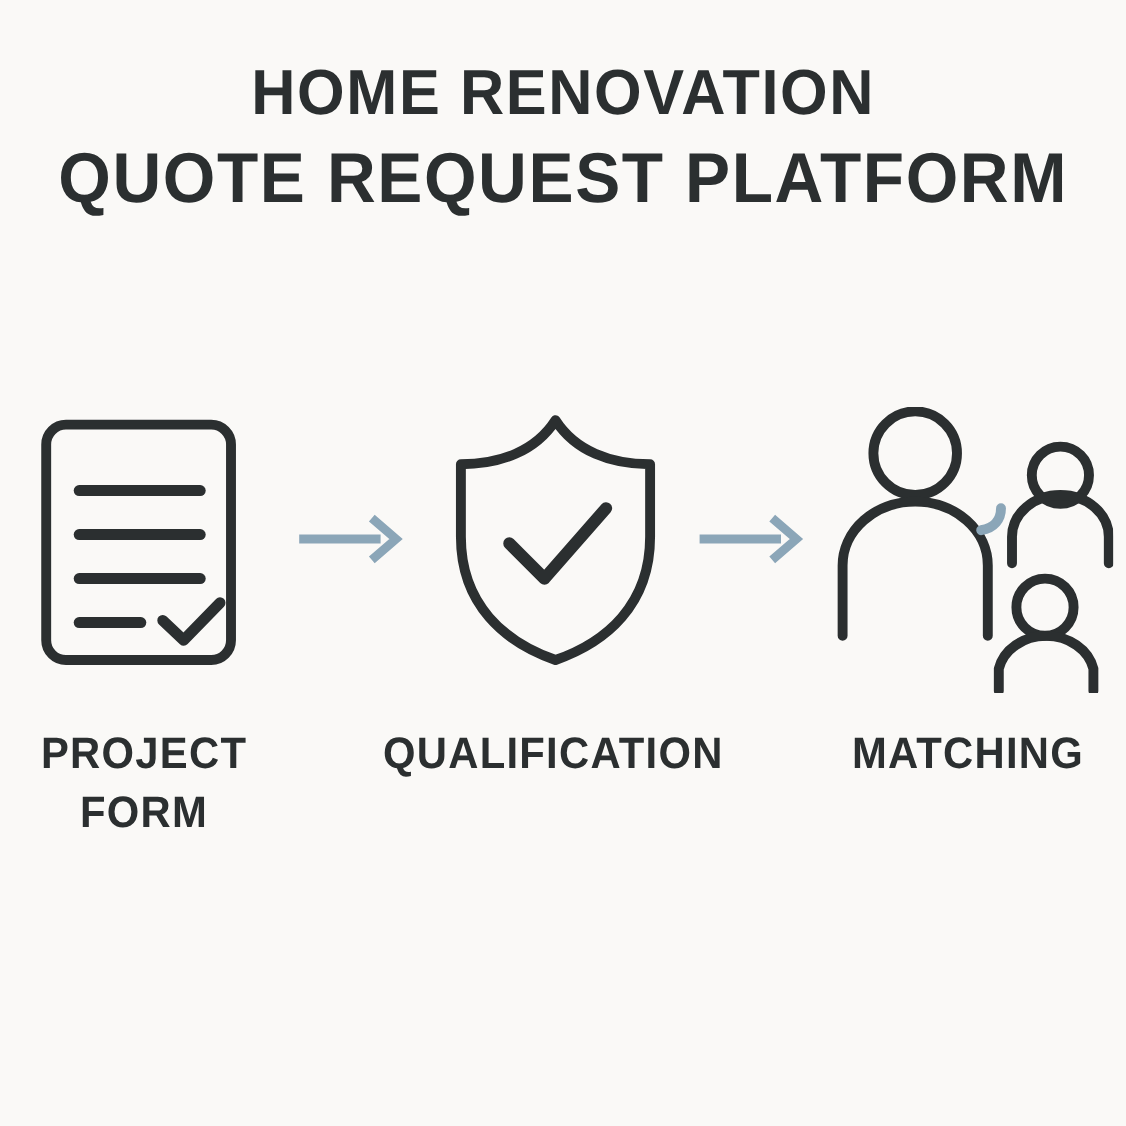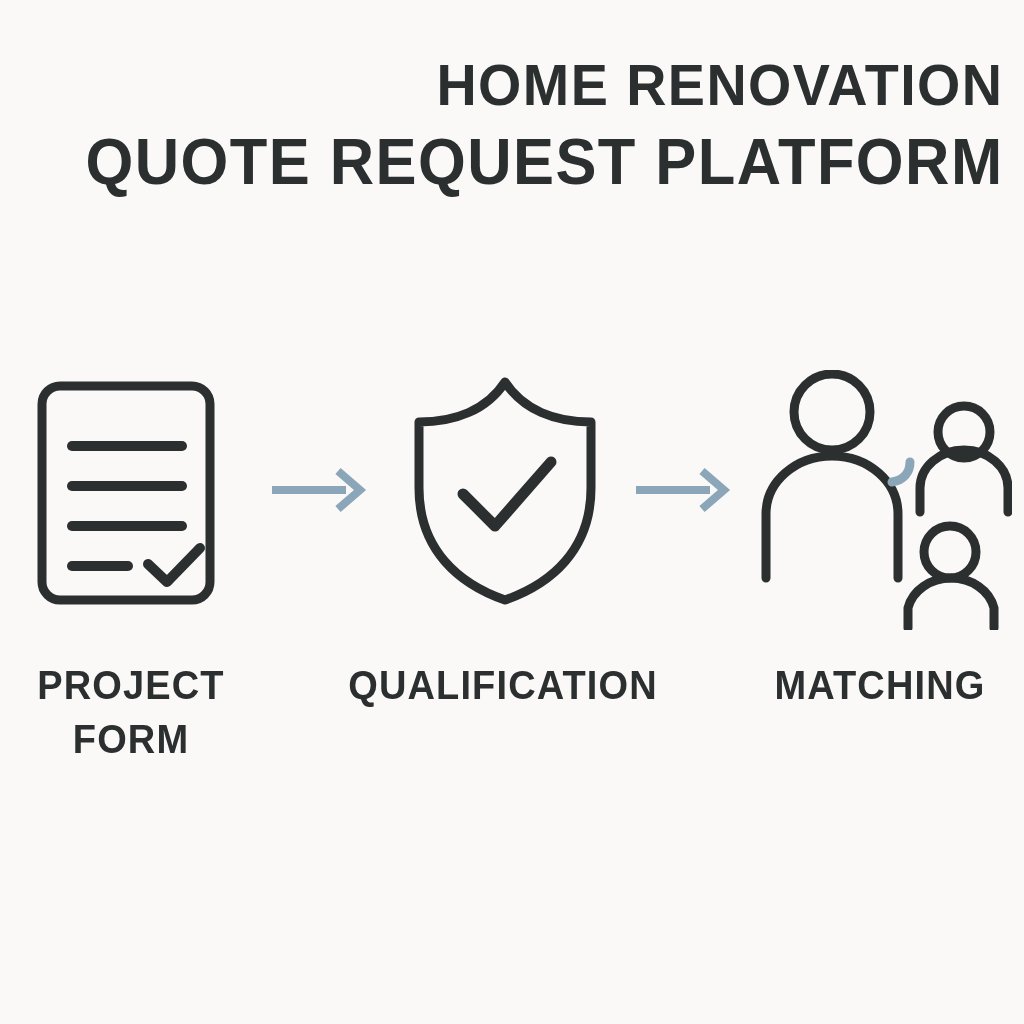--- a/index.html
+++ b/index.html
@@ -22,21 +22,21 @@
     height: 1024px;
     background: #faf9f7;
   }
 
   
   .title-block {
     position: absolute;
     top: 56px;
     left: 0;
     width: 1024px;
-    text-align: right;
+    text-align: center;
     color: #2b2f30;
   }
   .title-line {
     display: block;
     font-family: "Liberation Sans Narrow", "Liberation Sans", sans-serif;
     font-weight: 700;
     letter-spacing: 1.5px;
     text-transform: uppercase;
     line-height: 1.0;
     color: #2b2f30;

